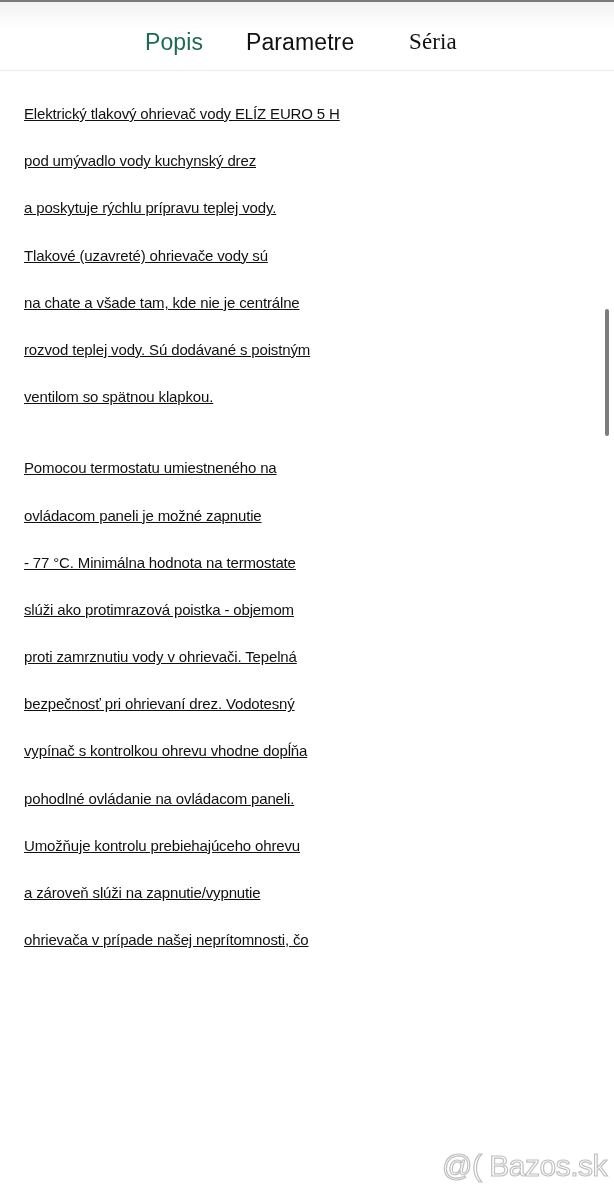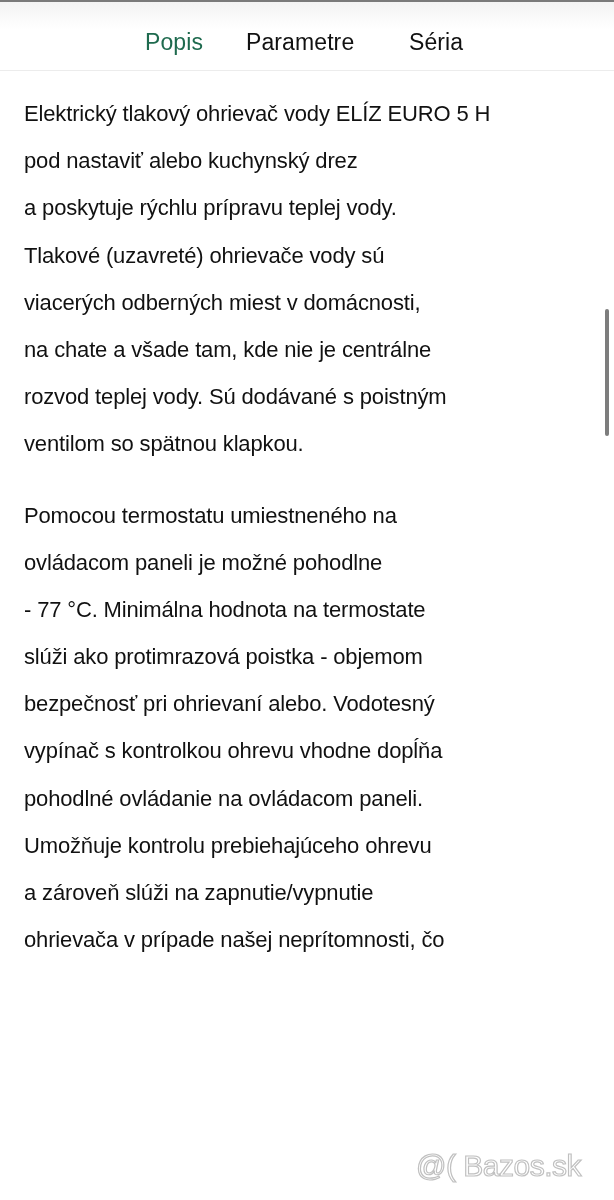--- a/index.html
+++ b/index.html
@@ -41,51 +41,52 @@
       font-size: 23px;
       line-height: 68px;
       color: #111111;
       cursor: pointer;
       white-space: nowrap;
       letter-spacing: 0.1px;
     }
     .tab.active { color: #1e6a4e; }
     .tab-popis { position: absolute; left: 145px; top: 6px; }
     .tab-parametre { position: absolute; left: 246px; top: 6px; }
-    .tab-seria { position: absolute; left: 409px; top: 6px; }
+    .tab-seria { position: absolute; left: 409px; top: 6px; font-family: Liberation Serif, serif; }
 
     .content {
       position: absolute;
       left: 24px; top: 90px;
       width: 575px;
     }
     .paragraph {
       margin: 0;
     }
     .line {
       display: block;
-      font-size: 22px;
+      font-size: 15px;
       height: 47.2px;
       line-height: 47.2px;
       white-space: nowrap;
       color: #111111;
       letter-spacing: -0.15px;
+      text-decoration: underline;
     }
     .para-gap { height: 24px; }
 
     .scrollbar {
       position: absolute;
       left: 605px; top: 309px;
       width: 4px; height: 127px;
       background: #7d7d7d;
       border-radius: 2px;
     }
     .watermark {
       position: absolute;
-      left: 416px; top: 1149px;
+      left: 442px; top: 1149px;
       font-size: 30px;
       color: rgba(255,255,255,0.0);
       -webkit-text-stroke: 1.2px #bdbdbd;
       letter-spacing: -0.5px;
       white-space: nowrap;
       opacity: 0.95;
     }
   </style>
 </head>
 <body>
@@ -96,35 +97,35 @@
   <div class="tabs">
     <span class="tab active tab-popis">Popis</span>
     <span class="tab tab-parametre">Parametre</span>
     <span class="tab tab-seria">Séria</span>
   </div>
 </div>
 
 <div class="content">
   <div class="paragraph">
     <span class="line">Elektrický tlakový ohrievač vody ELÍZ EURO 5 H</span>
-    <span class="line">pod nastaviť alebo kuchynský drez</span>
+    <span class="line">pod umývadlo vody kuchynský drez</span>
     <span class="line">a poskytuje rýchlu prípravu teplej vody.</span>
     <span class="line">Tlakové (uzavreté) ohrievače vody sú</span>
-    <span class="line">viacerých odberných miest v domácnosti,</span>
     <span class="line">na chate a všade tam, kde nie je centrálne</span>
     <span class="line">rozvod teplej vody. Sú dodávané s poistným</span>
     <span class="line">ventilom so spätnou klapkou.</span>
   </div>
   <div class="para-gap"></div>
   <div class="paragraph">
     <span class="line">Pomocou termostatu umiestneného na</span>
-    <span class="line">ovládacom paneli je možné pohodlne</span>
+    <span class="line">ovládacom paneli je možné zapnutie</span>
     <span class="line">- 77 °C. Minimálna hodnota na termostate</span>
     <span class="line">slúži ako protimrazová poistka - objemom</span>
-    <span class="line">bezpečnosť pri ohrievaní alebo. Vodotesný</span>
+    <span class="line">proti zamrznutiu vody v ohrievači. Tepelná</span>
+    <span class="line">bezpečnosť pri ohrievaní drez. Vodotesný</span>
     <span class="line">vypínač s kontrolkou ohrevu vhodne dopĺňa</span>
     <span class="line">pohodlné ovládanie na ovládacom paneli.</span>
     <span class="line">Umožňuje kontrolu prebiehajúceho ohrevu</span>
     <span class="line">a zároveň slúži na zapnutie/vypnutie</span>
     <span class="line">ohrievača v prípade našej neprítomnosti, čo</span>
   </div>
 </div>
 
 <div class="scrollbar"></div>
 

